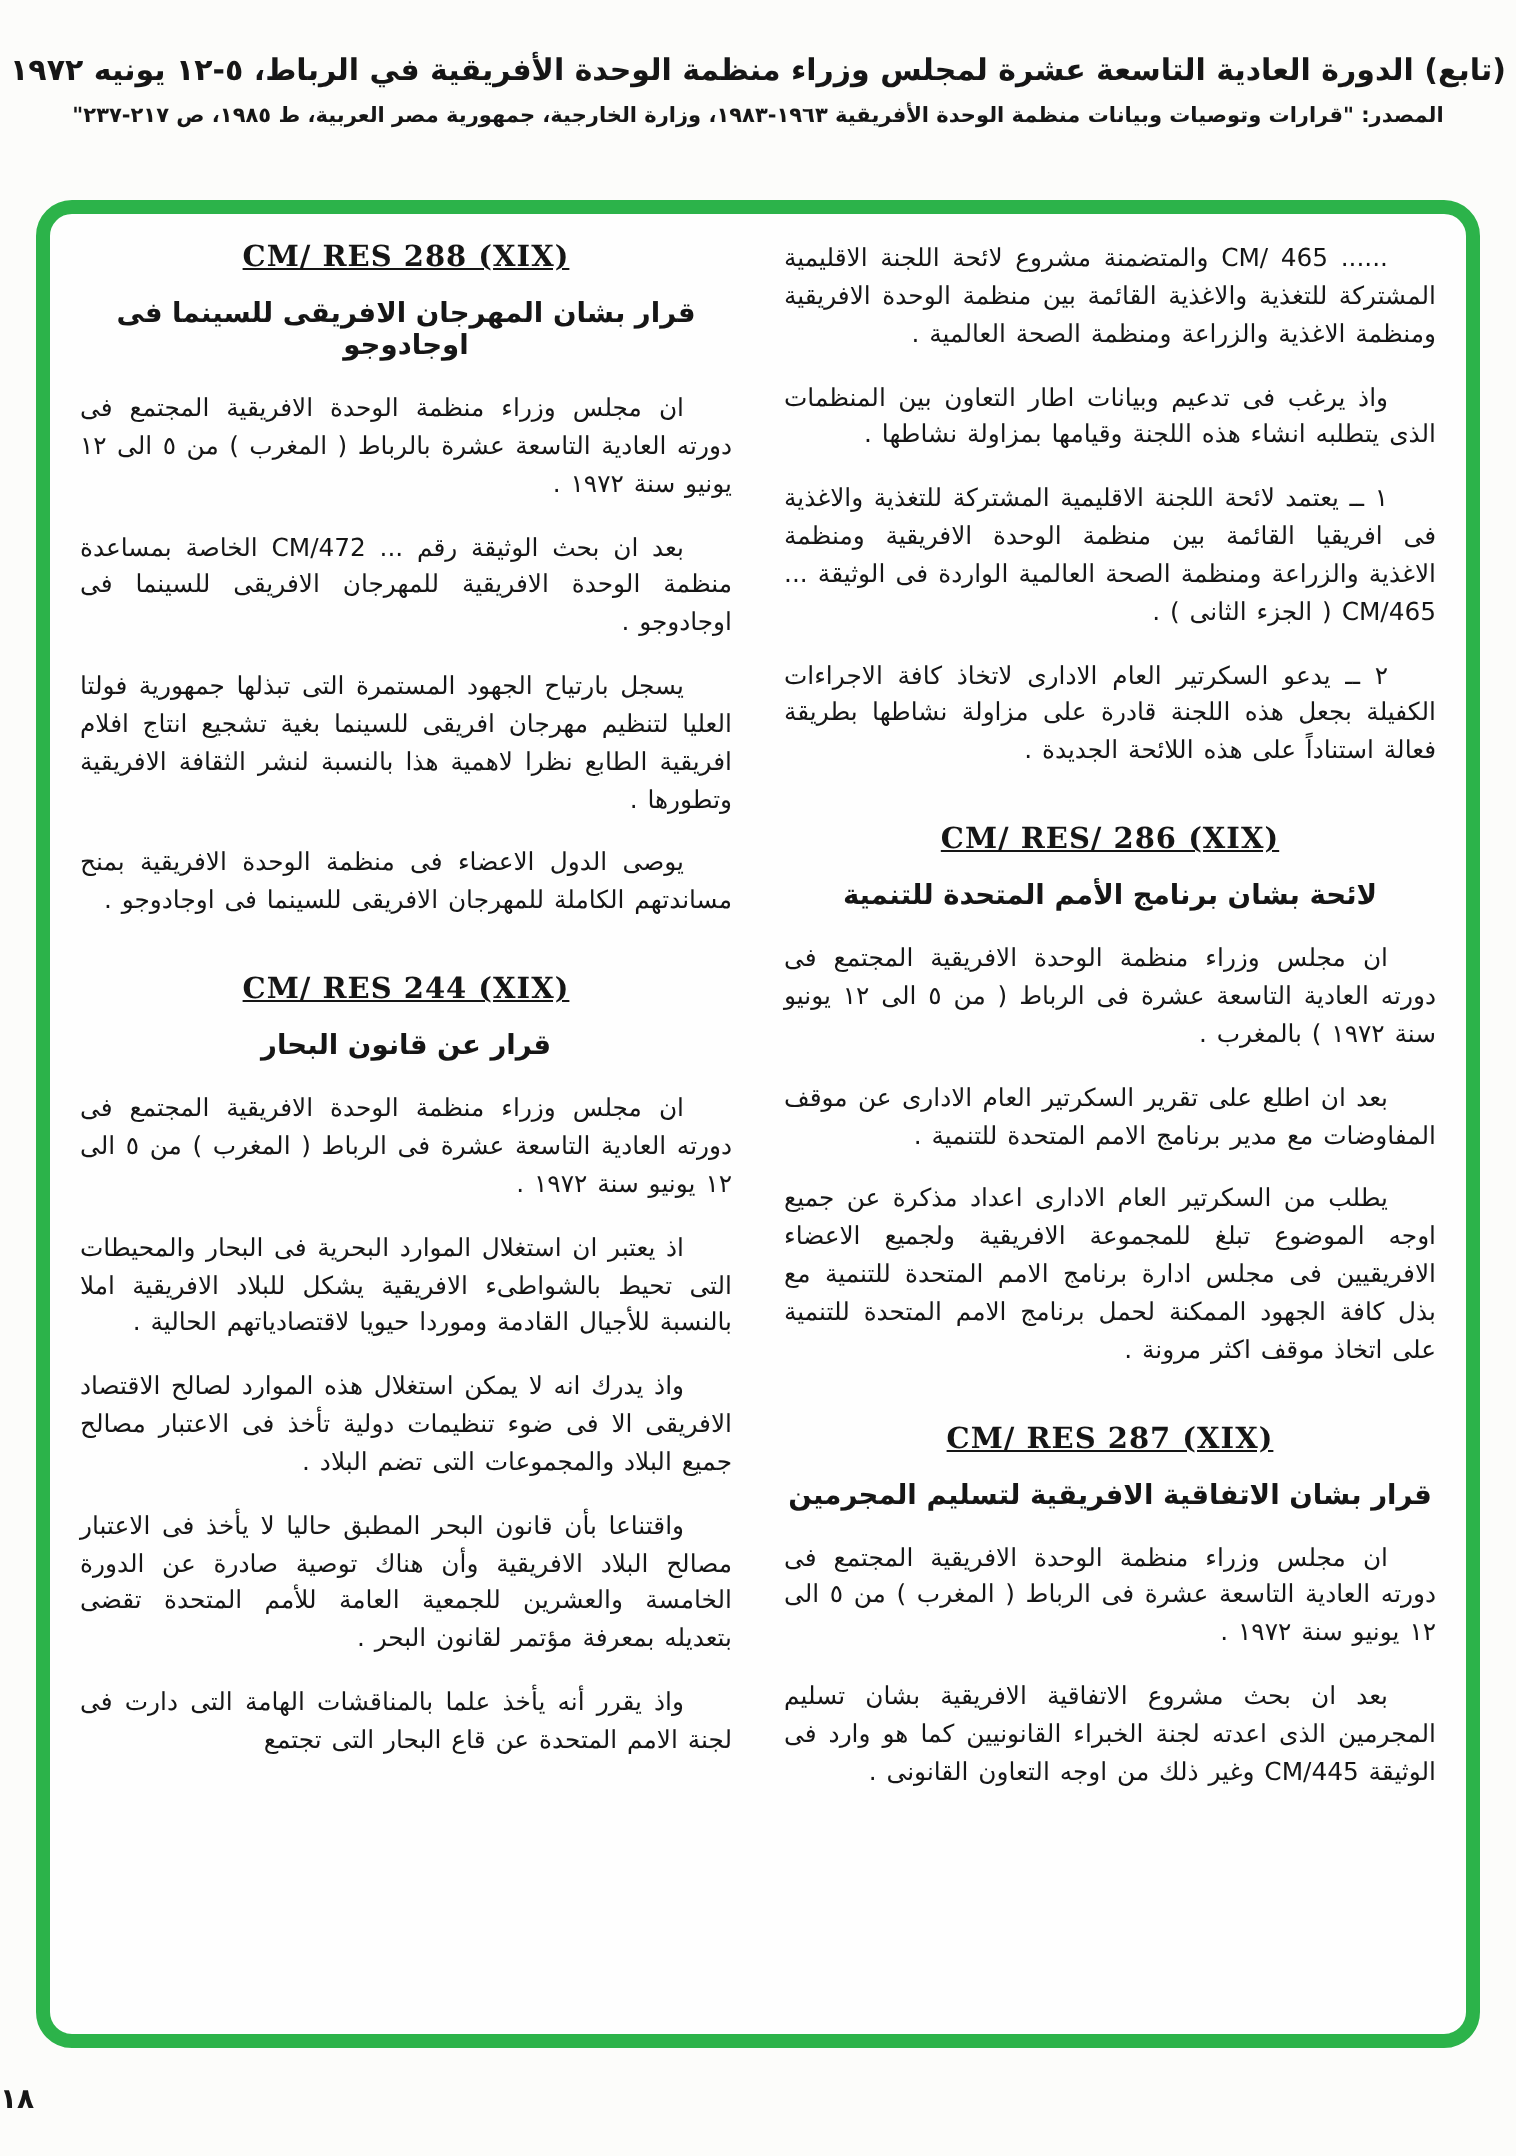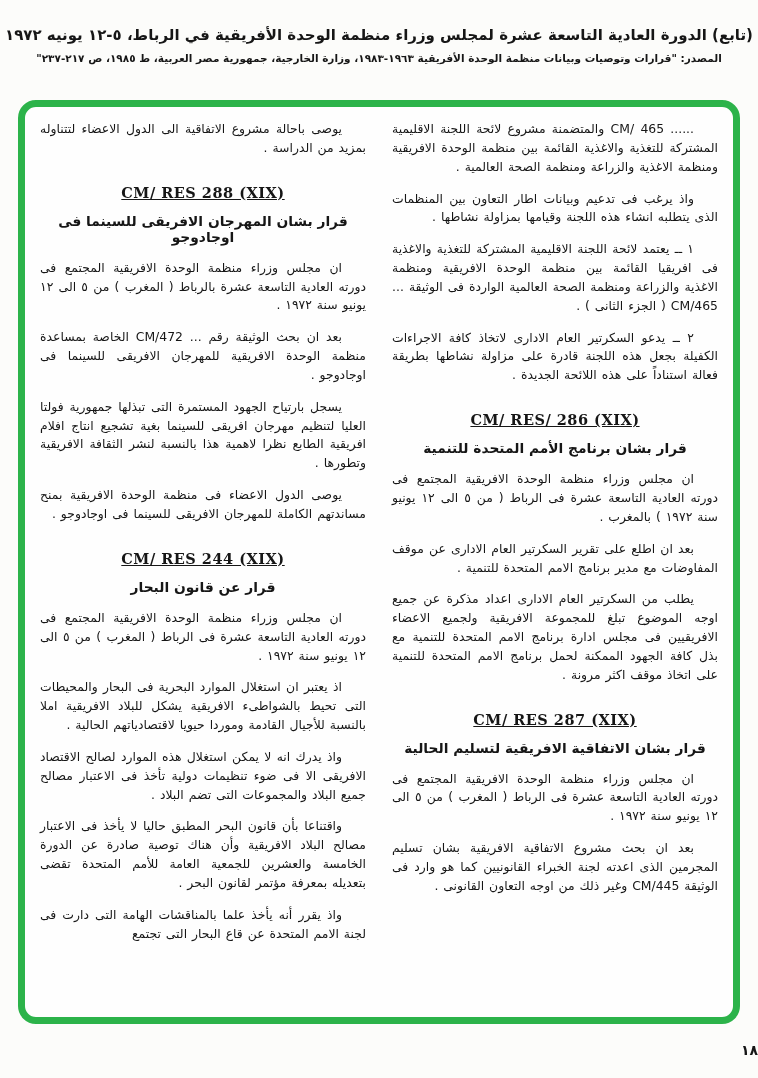--- a/index.html
+++ b/index.html
@@ -75,21 +75,21 @@
     font-size: 13.8px;
     font-weight: bold;
     text-align: center;
     margin: 0 0 14px 0;
   }
 
   
   .footer {
     position: absolute;
     top: 1042px; left: 0; right: 0;
-    text-align: right;
+    text-align: left;
     font-size: 14px; font-weight: bold;
   }
 </style>
 </head>
 <body>
 
 <div class="page">
 
   <div class="header">
     <div class="header-title">(تابع) الدورة العادية التاسعة عشرة لمجلس وزراء منظمة الوحدة الأفريقية في الرباط، ٥-١٢ يونيه ١٩٧٢</div>
@@ -97,31 +97,30 @@
   </div>
 
   <div class="frame" style="border-color: rgb(44, 179, 74);">
     <div class="cols">
       <div class="col">
           <p class="para">...... CM/ 465 والمتضمنة مشروع لائحة اللجنة الاقليمية المشتركة للتغذية والاغذية القائمة بين منظمة الوحدة الافريقية ومنظمة الاغذية والزراعة ومنظمة الصحة العالمية .</p>
           <p class="para">واذ يرغب فى تدعيم وبيانات اطار التعاون بين المنظمات الذى يتطلبه انشاء هذه اللجنة وقيامها بمزاولة نشاطها .</p>
           <p class="para">١ ــ يعتمد لائحة اللجنة الاقليمية المشتركة للتغذية والاغذية فى افريقيا القائمة بين منظمة الوحدة الافريقية ومنظمة الاغذية والزراعة ومنظمة الصحة العالمية الواردة فى الوثيقة ... CM/465 ( الجزء الثانى ) .</p>
           <p class="para">٢ ــ يدعو السكرتير العام الادارى لاتخاذ كافة الاجراءات الكفيلة بجعل هذه اللجنة قادرة على مزاولة نشاطها بطريقة فعالة استناداً على هذه اللائحة الجديدة .</p>
           <div class="ref" dir="ltr">CM/ RES/ 286 (XIX)</div>
-          <div class="res-heading">قرار بشان برنامج الأمم المتحدة للتنمية</div>
+          <div class="res-heading">لائحة بشان برنامج الأمم المتحدة للتنمية</div>
           <p class="para">ان مجلس وزراء منظمة الوحدة الافريقية المجتمع فى دورته العادية التاسعة عشرة فى الرباط ( من ٥ الى ١٢ يونيو سنة ١٩٧٢ ) بالمغرب .</p>
           <p class="para">بعد ان اطلع على تقرير السكرتير العام الادارى عن موقف المفاوضات مع مدير برنامج الامم المتحدة للتنمية .</p>
           <p class="para">يطلب من السكرتير العام الادارى اعداد مذكرة عن جميع اوجه الموضوع تبلغ للمجموعة الافريقية ولجميع الاعضاء الافريقيين فى مجلس ادارة برنامج الامم المتحدة للتنمية مع بذل كافة الجهود الممكنة لحمل برنامج الامم المتحدة للتنمية على اتخاذ موقف اكثر مرونة .</p>
           <div class="ref" dir="ltr">CM/ RES 287 (XIX)</div>
-          <div class="res-heading">قرار بشان الاتفاقية الافريقية لتسليم الحالية</div>
+          <div class="res-heading">قرار بشان الاتفاقية الافريقية لتسليم المجرمين</div>
           <p class="para">ان مجلس وزراء منظمة الوحدة الافريقية المجتمع فى دورته العادية التاسعة عشرة فى الرباط ( المغرب ) من ٥ الى ١٢ يونيو سنة ١٩٧٢ .</p>
           <p class="para">بعد ان بحث مشروع الاتفاقية الافريقية بشان تسليم المجرمين الذى اعدته لجنة الخبراء القانونيين كما هو وارد فى الوثيقة CM/445 وغير ذلك من اوجه التعاون القانونى .</p>
         </div>
       <div class="col">
-          <p class="para">يوصى باحالة مشروع الاتفاقية الى الدول الاعضاء لتتناوله بمزيد من الدراسة .</p>
           <div class="ref" dir="ltr">CM/ RES 288 (XIX)</div>
           <div class="res-heading">قرار بشان المهرجان الافريقى للسينما فى اوجادوجو</div>
           <p class="para">ان مجلس وزراء منظمة الوحدة الافريقية المجتمع فى دورته العادية التاسعة عشرة بالرباط ( المغرب ) من ٥ الى ١٢ يونيو سنة ١٩٧٢ .</p>
           <p class="para">بعد ان بحث الوثيقة رقم ... CM/472 الخاصة بمساعدة منظمة الوحدة الافريقية للمهرجان الافريقى للسينما فى اوجادوجو .</p>
           <p class="para">يسجل بارتياح الجهود المستمرة التى تبذلها جمهورية فولتا العليا لتنظيم مهرجان افريقى للسينما بغية تشجيع انتاج افلام افريقية الطابع نظرا لاهمية هذا بالنسبة لنشر الثقافة الافريقية وتطورها .</p>
           <p class="para">يوصى الدول الاعضاء فى منظمة الوحدة الافريقية بمنح مساندتهم الكاملة للمهرجان الافريقى للسينما فى اوجادوجو .</p>
           <div class="ref" dir="ltr">CM/ RES 244 (XIX)</div>
           <div class="res-heading">قرار عن قانون البحار</div>
           <p class="para">ان مجلس وزراء منظمة الوحدة الافريقية المجتمع فى دورته العادية التاسعة عشرة فى الرباط ( المغرب ) من ٥ الى ١٢ يونيو سنة ١٩٧٢ .</p>
           <p class="para">اذ يعتبر ان استغلال الموارد البحرية فى البحار والمحيطات التى تحيط بالشواطىء الافريقية يشكل للبلاد الافريقية املا بالنسبة للأجيال القادمة وموردا حيويا لاقتصادياتهم الحالية .</p>

